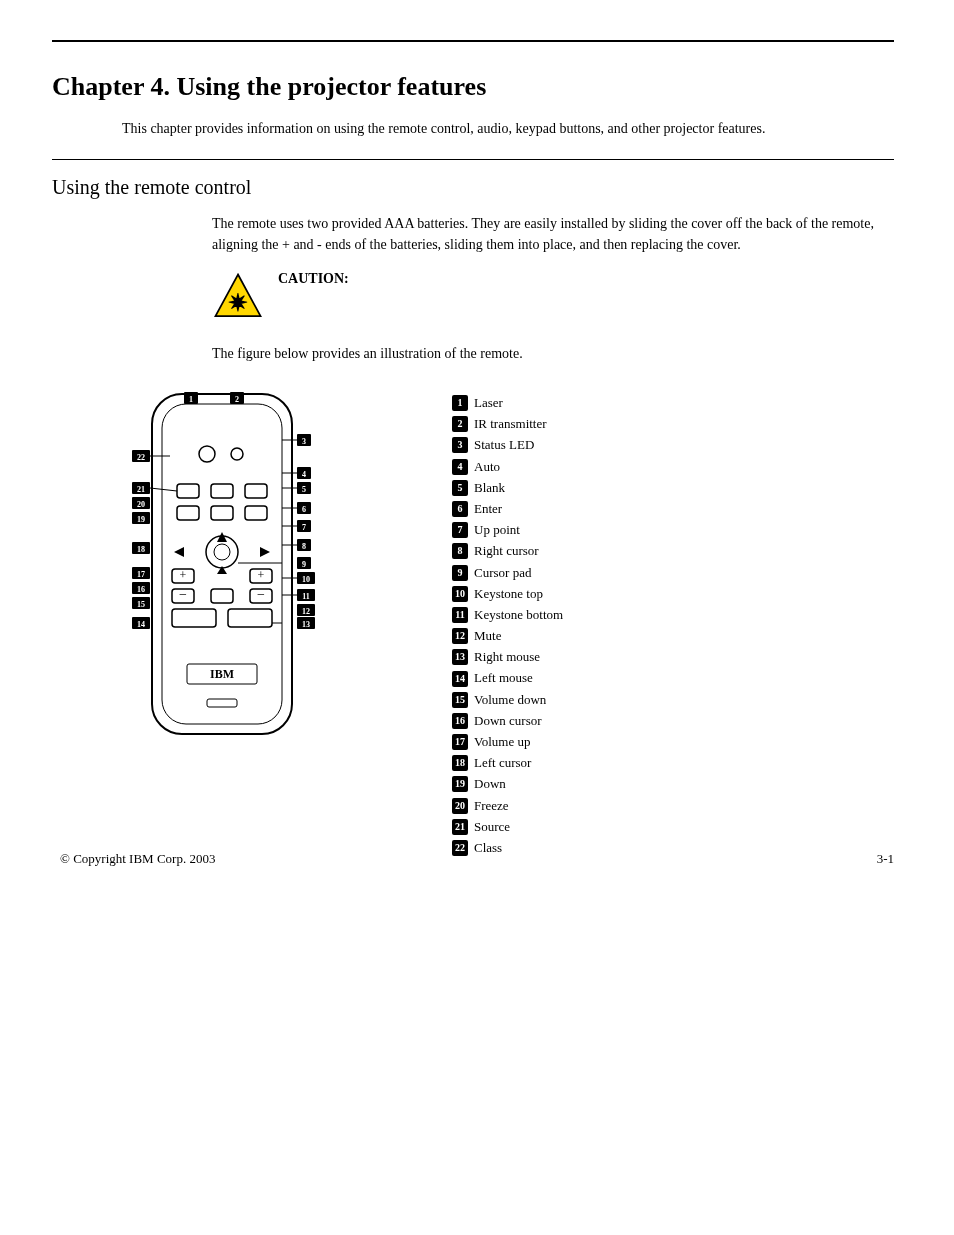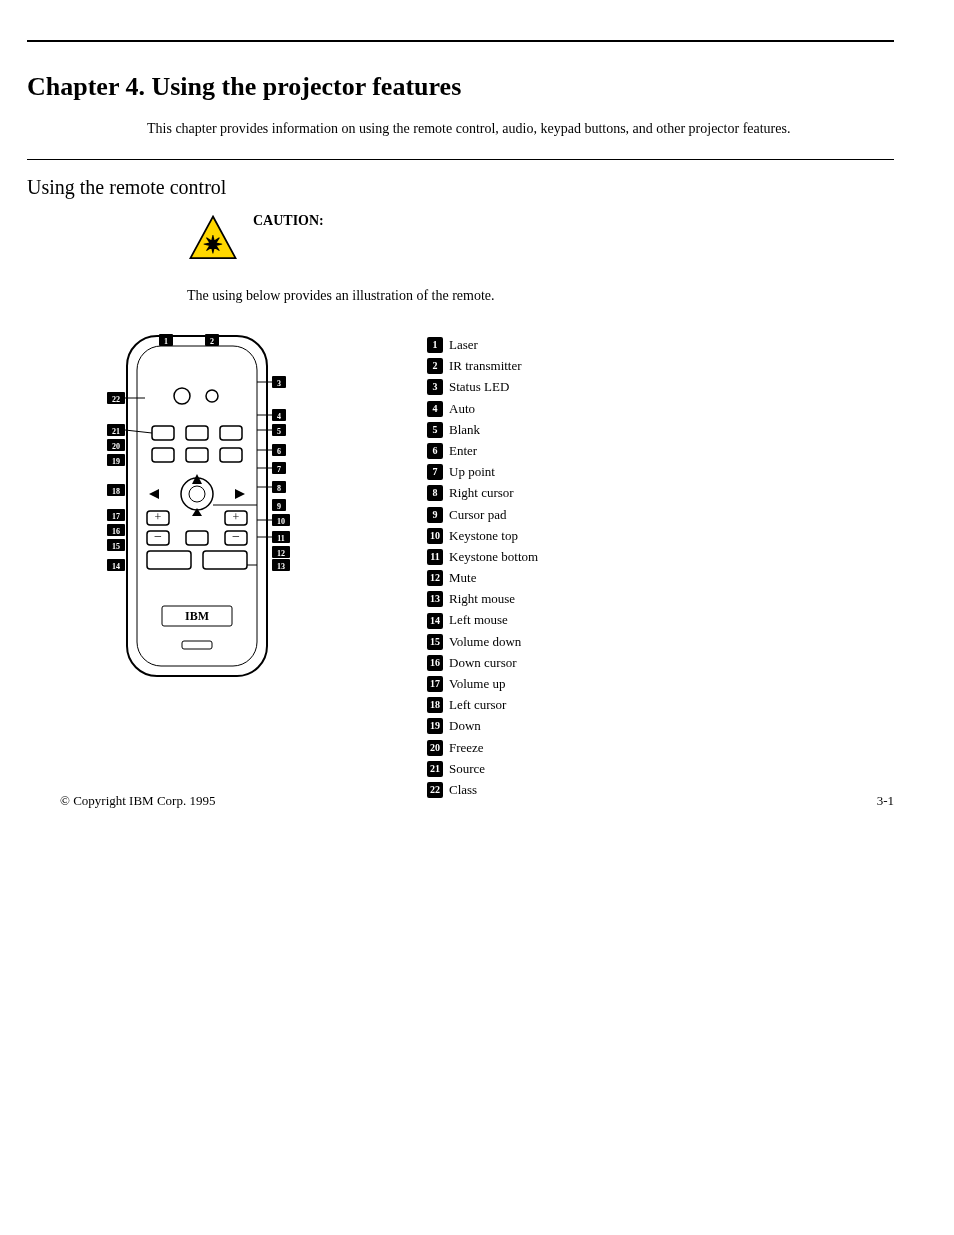--- a/index.html
+++ b/index.html
@@ -6,34 +6,34 @@
     body {
       font-family: Times New Roman, serif;
       font-size: 14px;
       background: #fff;
       color: #000;
       width: 954px;
       min-height: 1235px;
       position: relative;
     }
     .page {
-      padding: 40px 60px 40px 27px;
+      padding: 40px 60px 40px 52px;
       position: relative;
     }
     .top-rule {
       border-top: 2px solid #000;
       margin-bottom: 30px;
     }
     .chapter-title {
       font-size: 26px;
       font-weight: bold;
       margin-bottom: 16px;
     }
     .intro-text {
-      margin-left: 120px;
+      margin-left: 70px;
       margin-bottom: 20px;
       line-height: 1.5;
     }
     .section-rule {
       border-top: 1.5px solid #000;
       margin-bottom: 16px;
     }
     .section-title {
       font-size: 20px;
       font-weight: normal;
@@ -126,35 +126,36 @@
   <div class="top-rule"></div>
 
   <div class="chapter-title">Chapter 4. Using the projector features</div>
 
   <div class="intro-text">This chapter provides information on using the remote control, audio, keypad buttons, and other projector features.</div>
 
   <div class="section-rule"></div>
 
   <div class="section-title">Using the remote control</div>
 
+  <div class="body-text">The remote uses two provided AAA batteries. They are easily installed by sliding the cover off the back of the remote, aligning the + and - ends of the batteries, sliding them into place, and then replacing the cover.</div>
 
   <div class="caution-block">
     <div>
       
       <svg class="caution-icon" viewBox="0 0 60 60" xmlns="http://www.w3.org/2000/svg">
         <polygon points="30,4 56,52 4,52" fill="#FFD700" stroke="#000" stroke-width="2"></polygon>
         <text x="30" y="46" text-anchor="middle" font-size="28" font-weight="bold" fill="#000">✷</text>
       </svg>
     </div>
     <div class="caution-text-block">
       <span class="caution-label">CAUTION:</span>
     </div>
   </div>
 
-  <div class="body-text">The using below provides an illustration of the remote.</div>
+  <div class="body-text">The figure below provides an illustration of the remote.</div>
 
   <div class="figure-section">
     <div class="remote-diagram">
       
       <svg viewBox="0 0 220 380" width="220" height="380" xmlns="http://www.w3.org/2000/svg">
 
         <rect x="40" y="10" width="140" height="340" rx="30" ry="30" fill="white" stroke="#000" stroke-width="2"></rect>
 
         <rect x="50" y="20" width="120" height="320" rx="24" ry="24" fill="none" stroke="#000" stroke-width="1"></rect>
 
@@ -368,16 +369,16 @@
           <span>Source</span>
         </div>
         <div class="legend-item">
           <span class="num-badge">22</span>
           <span>Class</span>
         </div>
       </div>
   </div>
 
   <div class="footer">
-    <span>© Copyright IBM Corp. 1995</span>
+    <span>© Copyright IBM Corp. 2003</span>
     <span>3-1</span>
   </div>
 </div>
 
 </body></html>

